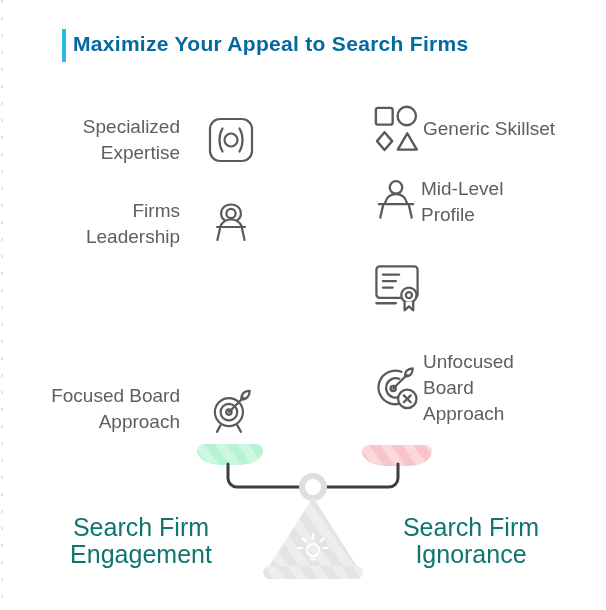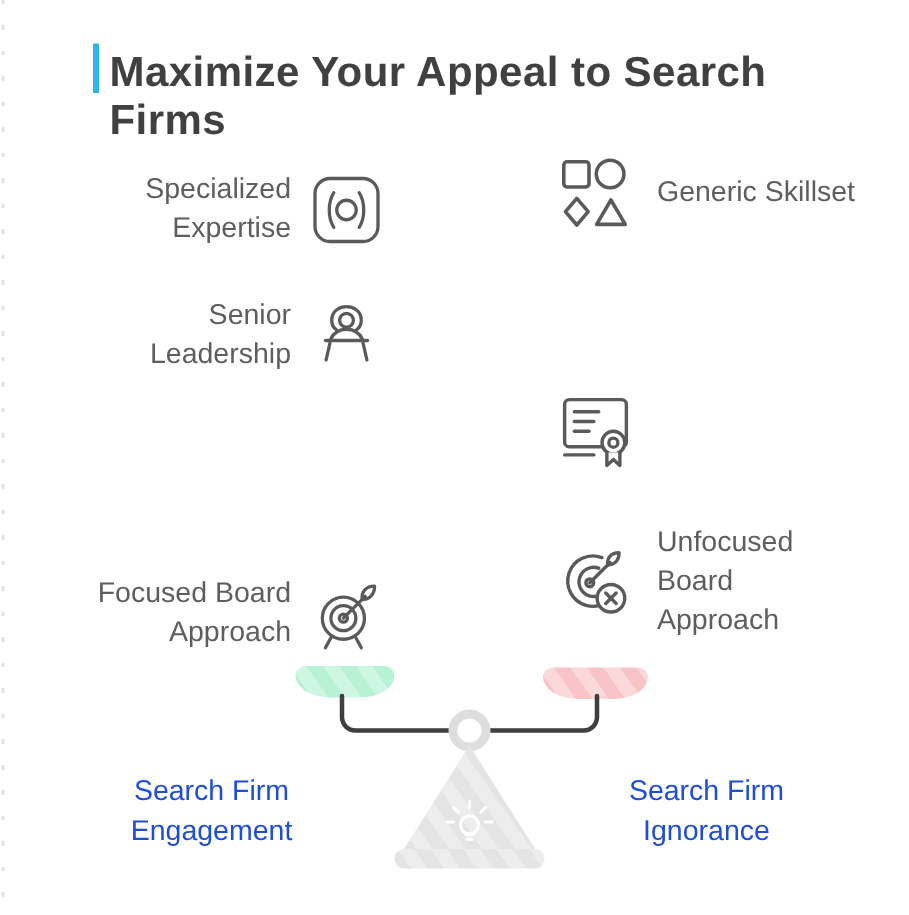--- a/index.html
+++ b/index.html
@@ -15,27 +15,27 @@
   .dotted-border {
     position:absolute; left:1px; top:0; width:2px; height:100%;
     background:repeating-linear-gradient(to bottom,#e4e4e4 0 3px,transparent 3px 17px);
   }
   .accent-bar {
     position:absolute; left:62px; top:29px; width:4px; height:33px;
     background:#2bb7ea;
   }
   .title {
     position:absolute; left:73px; top:32px; width:520px;
-    font-size:28px; font-weight:bold; letter-spacing:.3px;
-    color:#404040;
+    font-size:21px; font-weight:bold; letter-spacing:.3px;
+    color:#0369a1;
   }
   .row { position:absolute; display:flex; align-items:center; }
-  .row-left { left:40px; width:215px; justify-content:flex-end; gap:13px; }
+  .row-left { left:40px; width:215px; justify-content:flex-end; gap:27px; }
   .row-left .label { text-align:right; }
-  .row-right { left:371px; width:215px; gap:15px; }
+  .row-right { left:371px; width:215px; }
   .label {
     font-size:19px; line-height:26px; color:#5e5e5e;
     white-space:pre-line;
   }
   .icon-box { flex:0 0 auto; color:#5a5a5a; display:flex; }
   .icon-box svg { display:block; }
   
   .pan {
     position:absolute; height:21px;
   }
@@ -56,22 +56,22 @@
     background:repeating-linear-gradient(55deg,#e4e4e4 0 9px,#ededed 9px 18px);
   }
   .pedestal-base {
     position:absolute; left:263px; top:566px; width:100px; height:13px;
     border-radius:7px;
     background:repeating-linear-gradient(55deg,#e4e4e4 0 9px,#ededed 9px 18px);
   }
   .bulb-svg { position:absolute; left:291px; top:526px; color:#ffffff; }
   .scale-caption {
     position:absolute; top:514px; width:210px;
-    text-align:center; font-size:19px; line-height:27px;
-    color:#1d4ed8; white-space:pre-line;
+    text-align:center; font-size:25px; line-height:27px;
+    color:#0f766e; white-space:pre-line;
   }
   .caption-left { left:36px; }
   .caption-right { left:366px; }
 </style>
 </head>
 <body>
 
 <div class="canvas">
 
   <div class="dotted-border"></div>
@@ -86,21 +86,21 @@
       <svg width="48" height="48" viewBox="0 0 48 48" fill="none" stroke="currentColor" stroke-width="2.2" stroke-linecap="round" stroke-linejoin="round">
         <rect x="3" y="3" width="42" height="42" rx="10"></rect>
         <circle cx="24" cy="24" r="6.5"></circle>
         <path d="M15.5 12.5 C11.5 19 11.5 29 15.5 35.5"></path>
         <path d="M32.5 12.5 C36.5 19 36.5 29 32.5 35.5"></path>
       </svg>
     </div>
   </div>
 
   <div class="row row-left" style="top:198px">
-    <div class="label">Senior
+    <div class="label">Firms
 Leadership</div>
     <div class="icon-box">
       <svg width="48" height="50" viewBox="0 0 48 50" fill="none" stroke="currentColor" stroke-width="2.2" stroke-linecap="round" stroke-linejoin="round">
         <path d="M17.5 21 c-4.5 -3 -4.5 -10 0 -13.5 c3.5 -2.7 9.5 -2.7 13 0 c4.5 3.5 4.5 10.5 0 13.5"></path>
         <circle cx="24" cy="14.5" r="4.6"></circle>
         <path d="M13.5 27 c2.2 -4.5 6 -6.5 10.5 -6.5 c4.5 0 8.3 2 10.5 6.5"></path>
         <path d="M10 28 h28"></path>
         <path d="M13 29.5 l-2.6 11.5"></path>
         <path d="M35 29.5 l2.6 11.5"></path>
       </svg>
@@ -129,20 +129,33 @@
       <svg width="52" height="52" viewBox="0 0 48 48" fill="none" stroke="currentColor" stroke-width="2.2" stroke-linecap="round" stroke-linejoin="round">
         <rect x="4.5" y="4.5" width="15.5" height="15.5" rx="2"></rect>
         <circle cx="33" cy="12" r="8.5"></circle>
         <path d="M12.5 27 l7 8.2 l-7 8.2 l-7 -8.2 z"></path>
         <path d="M33.5 28 l8.8 15 h-17.6 z"></path>
       </svg>
     </div>
     <div class="label">Generic Skillset</div>
   </div>
 
+  <div class="row row-right" style="top:176px">
+    <div class="icon-box">
+      <svg width="50" height="52" viewBox="0 0 48 50" fill="none" stroke="currentColor" stroke-width="2.2" stroke-linecap="round" stroke-linejoin="round">
+        <circle cx="24" cy="11" r="6"></circle>
+        <path d="M13.5 26 c1.5 -6 5 -8.5 10.5 -8.5 c5.5 0 9 2.5 10.5 8.5"></path>
+        <path d="M7.5 27 h33"></path>
+        <path d="M11.5 28.5 l-2.6 11.5"></path>
+        <path d="M36.5 28.5 l2.6 11.5"></path>
+      </svg>
+    </div>
+    <div class="label">Mid-Level
+Profile</div>
+  </div>
 
   <div class="row row-right" style="top:259px">
     <div class="icon-box">
       <svg width="52" height="56" viewBox="0 0 48 50" fill="none" stroke="currentColor" stroke-width="2.1" stroke-linecap="round" stroke-linejoin="round">
         <rect x="5" y="6" width="38" height="29" rx="3"></rect>
         <path d="M5 40 h18"></path>
         <path d="M11 13.5 h15"></path>
         <path d="M11 19.5 h12"></path>
         <path d="M11 25.5 h9"></path>
         <circle cx="35" cy="32.5" r="7" fill="#ffffff"></circle>

